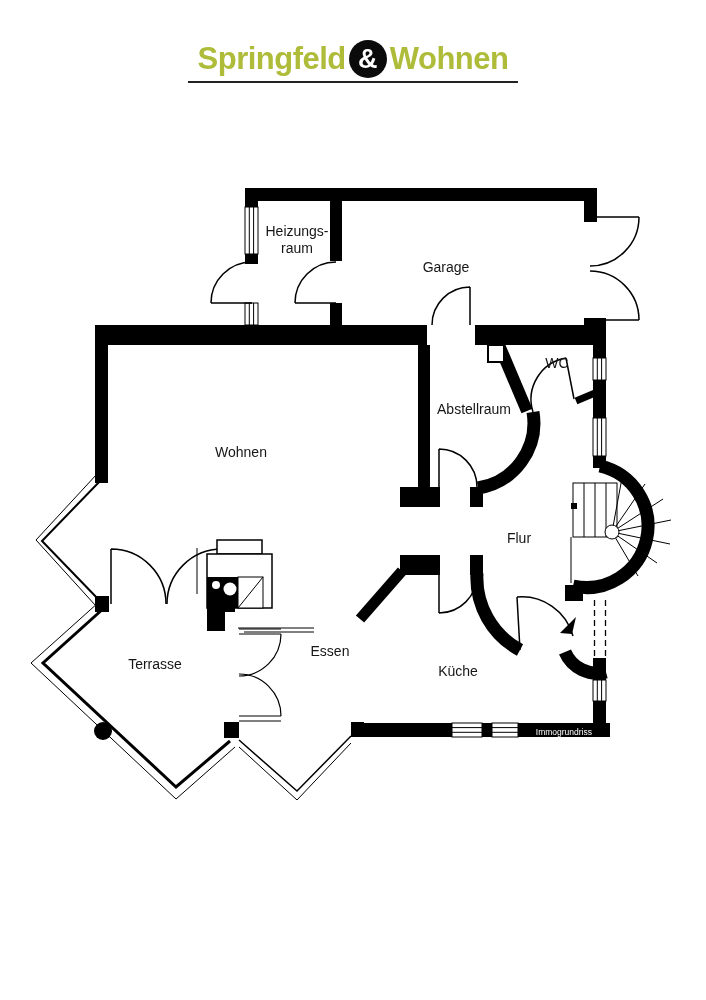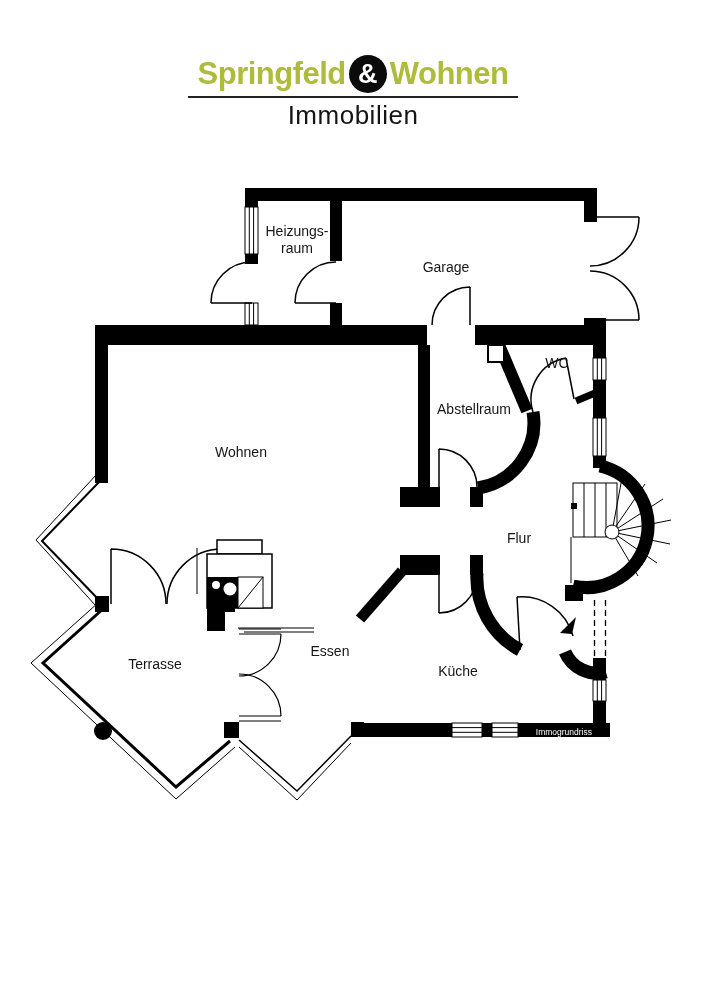--- a/index.html
+++ b/index.html
@@ -1,21 +1,21 @@
 <!DOCTYPE html>
 <html style="--accent: #aebc3a;"><head>
 <meta charset="utf-8">
 <style>
   :root { --accent:#aebc3a; --ink:#111; }
   html,body { margin:0; padding:0; background:#fff; }
   .page {
     position:relative; width:706px; height:1000px; background:#fff;
     font-family:"Liberation Sans", sans-serif; overflow:hidden;
   }
-  .logo { position:absolute; top:40px; left:0; width:100%; text-align:center;margin-top:15px; }
+  .logo { position:absolute; top:40px; left:0; width:100%; text-align:center; }
   .logo-row { display:flex; align-items:center; justify-content:center; gap:3px; }
   .brand { color:var(--accent); font-size:31px; font-weight:bold; letter-spacing:-0.5px; }
   .amp-circle {
     width:38px; height:38px; border-radius:50%; background:#0b0b0b;
     color:#fff; font-weight:bold; font-size:27px; line-height:38px; text-align:center;
     flex:0 0 auto;
   }
   .logo-rule { width:330px; height:2px; background:#222; margin:3px auto 2px auto; }
   .subtitle { color:#151515; font-size:26px; letter-spacing:0.5px; }
   svg.plan { position:absolute; left:0; top:0; }
@@ -27,21 +27,20 @@
 
 <div class="page">
 
   <div class="logo">
     <div class="logo-row">
       <span class="brand">Springfeld</span>
       <span class="amp-circle">&amp;</span>
       <span class="brand">Wohnen</span>
     </div>
     <div class="logo-rule"></div>
-    <div class="subtitle">Immobilien</div>
   </div>
 
   <svg class="plan" width="706" height="1000" viewBox="0 0 706 1000">
 
     <g fill="#000">
       <rect x="245" y="188" width="352" height="13"></rect>
       <rect x="245" y="199" width="13" height="10"></rect>
       <rect x="245" y="254" width="13" height="10"></rect>
       <rect x="330" y="199" width="12" height="62"></rect>
       <rect x="330" y="303" width="12" height="26"></rect>

